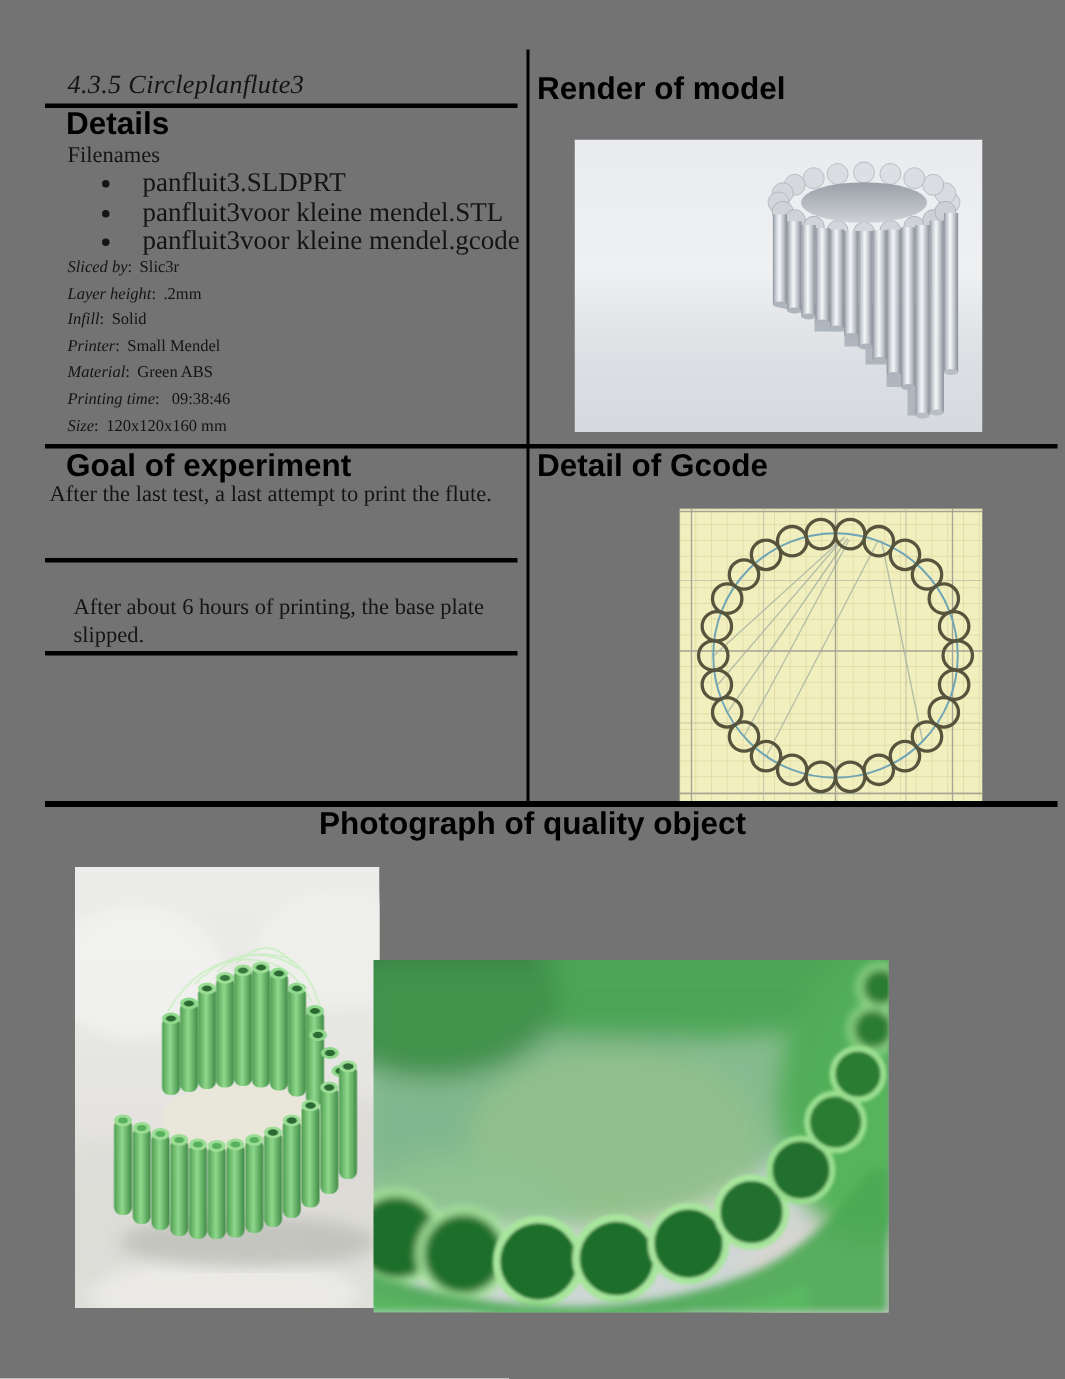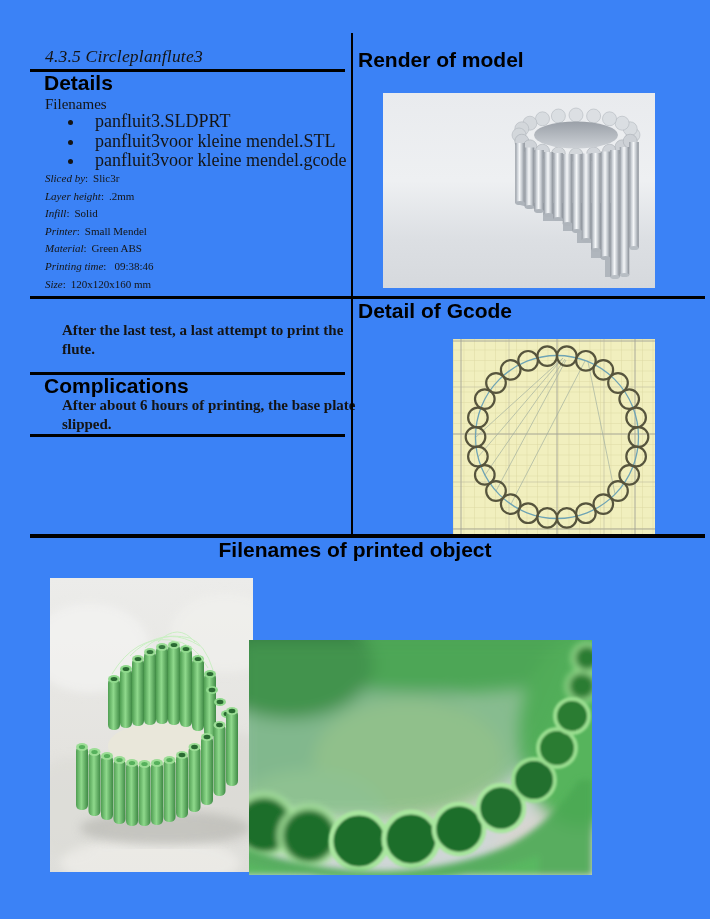--- a/index.html
+++ b/index.html
@@ -1,31 +1,31 @@
 <!DOCTYPE html>
 <html><head>
 <meta charset="utf-8">
 <style>
   html,body { margin:0; padding:0; background:#ffffff; }
-  .page { position:relative; width:710px; height:919px; background:#3b82f6;
+  .page { position:relative; width:710px; height:919px; background:#737373;
           font-family:"Liberation Serif", serif; color:#141414; overflow:hidden; }
 
   .doc-title { position:absolute; left:45px; top:46px; font-size:17.5px;
                font-style:italic; letter-spacing:0.2px; }
 
   .rule { position:absolute; background:#000; }
   .vline { position:absolute; background:#000; width:1.5px; }
 
   .hdr { position:absolute; font-family:"Liberation Sans", sans-serif;
          font-weight:bold; font-size:21px; line-height:17px; color:#000; }
   .hdr.ralign { left:44px; width:315px; text-align:left; }
   .hdr.rightcol { left:358px; }
   .hdr.center { left:30px; width:650px; text-align:center; }
 
-  .body-text { position:absolute; left:62px; width:300px; font-size:15px; line-height:18.5px;font-weight:bold; }
+  .body-text { position:absolute; left:33px; width:300px; font-size:15px; line-height:18.5px; }
 
   .fn-label { position:absolute; left:45px; top:96px; font-size:15px; }
   .bullets { position:absolute; left:45px; top:112px; margin:0; padding-left:40px;
              font-size:18px; line-height:19.5px; width:280px; }
   .bullets li { padding-left:10px; }
 
   .fields { position:absolute; left:45px; top:170px; font-size:11px; line-height:17.6px; }
   .flabel { font-style:italic; }
   .fvalue { margin-left:5px; }
 
@@ -53,25 +53,25 @@
     <div><span class="flabel">Layer height</span><span>:</span><span class="fvalue">.2mm</span></div>
     <div><span class="flabel">Infill</span><span>:</span><span class="fvalue">Solid</span></div>
     <div><span class="flabel">Printer</span><span>:</span><span class="fvalue">Small Mendel</span></div>
     <div><span class="flabel">Material</span><span>:</span><span class="fvalue">Green ABS</span></div>
     <div><span class="flabel">Printing time</span><span>:</span><span class="fvalue" style="margin-left:8px;">09:38:46</span></div>
     <div><span class="flabel">Size</span><span>:</span><span class="fvalue">120x120x160 mm</span></div>
   </div>
 
   <div class="rule" style="left:30px; top:296px; width:675px; height:3px;"></div>
 
+  <div class="hdr ralign" style="top:302px;">Goal of experiment</div>
   <div class="body-text" style="top:321px;">After the last test, a last attempt to print the flute.</div>
 
   <div class="rule" style="left:30px; top:372px; width:315px; height:2.5px;"></div>
-  <div class="hdr ralign" style="top:377px;">Complications</div>
-  <div class="body-text" style="top:396px;">After about 6 hours of printing, the base plate slipped.</div>
+  <div class="body-text" style="top:396px;margin-left:16px;">After about 6 hours of printing, the base plate slipped.</div>
 
   <div class="rule" style="left:30px; top:434px; width:315px; height:2.5px;"></div>
 
   <div class="vline" style="left:351px; top:33px; height:503px;"></div>
 
   <div class="hdr rightcol" style="top:51px;">Render of model</div>
 
   <svg class="img-abs" style="left:383px; top:93px;" width="272" height="195" viewBox="0 0 272 195">
     <defs>
       <linearGradient id="r-bg" x1="0" y1="0" x2="0" y2="1">
@@ -211,21 +211,21 @@
       <circle cx="113.8" cy="17.1" r="9.8"></circle>
         <circle cx="132.9" cy="21.8" r="9.8"></circle>
       <circle cx="150.3" cy="30.9" r="9.8"></circle>
         <circle cx="165" cy="44" r="9.8"></circle>
       <circle cx="176.2" cy="60.1" r="9.8"></circle>
         <circle cx="183.1" cy="78.5" r="9.8"></circle>
     </g>
   </svg>
 
   <div class="rule" style="left:30px; top:534px; width:675px; height:3.5px;"></div>
-  <div class="hdr center" style="top:541px;">Filenames of printed object</div>
+  <div class="hdr center" style="top:541px;">Photograph of quality object</div>
 
   <svg class="img-abs" style="left:50px; top:578px;" width="203" height="294" viewBox="0 0 203 294">
     <defs>
       <linearGradient id="p1-bg" x1="0" y1="0" x2="0" y2="1">
         <stop offset="0" stop-color="#ececea"></stop>
           <stop offset="0.6" stop-color="#e4e3df"></stop>
         <stop offset="1" stop-color="#dededa"></stop>
       </linearGradient>
       <linearGradient id="p1-tube" x1="0" y1="0" x2="1" y2="0">
         <stop offset="0" stop-color="#4f9e52"></stop>

